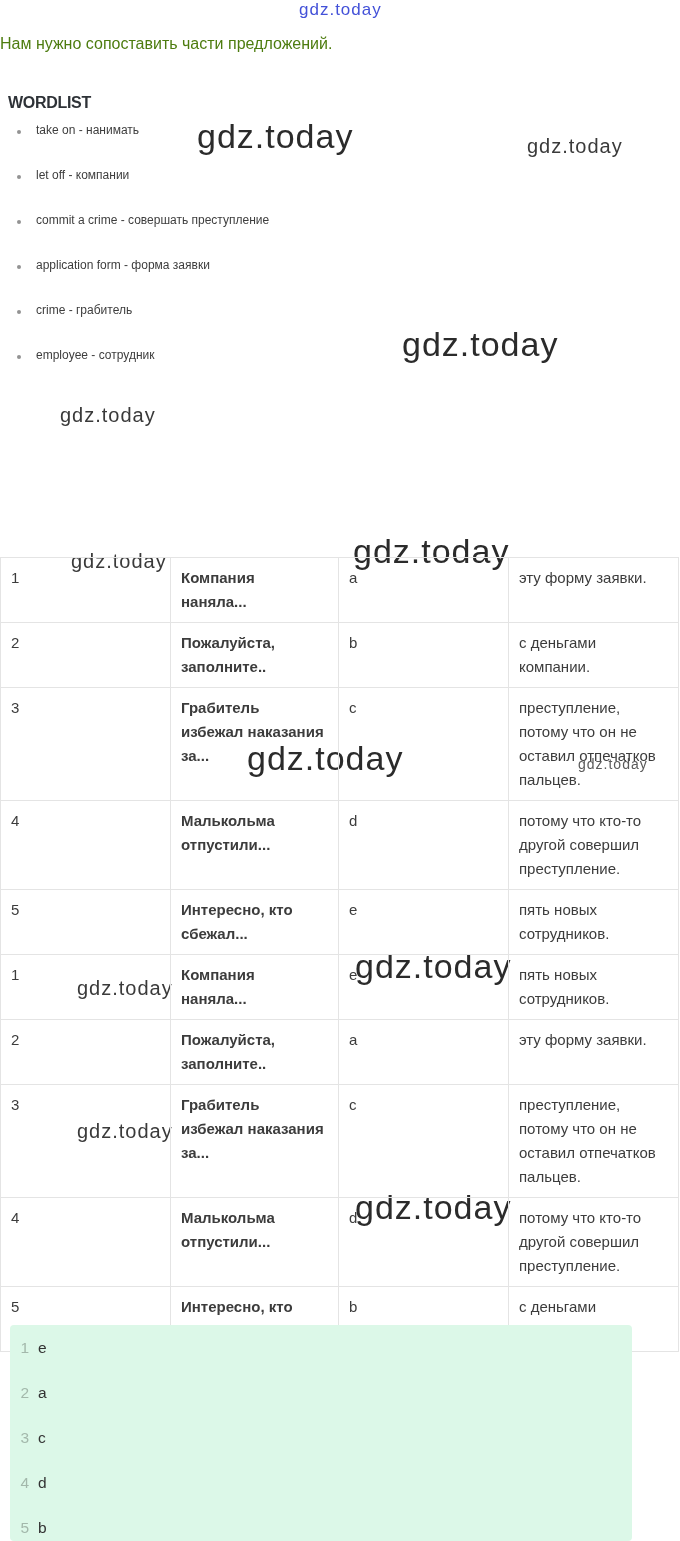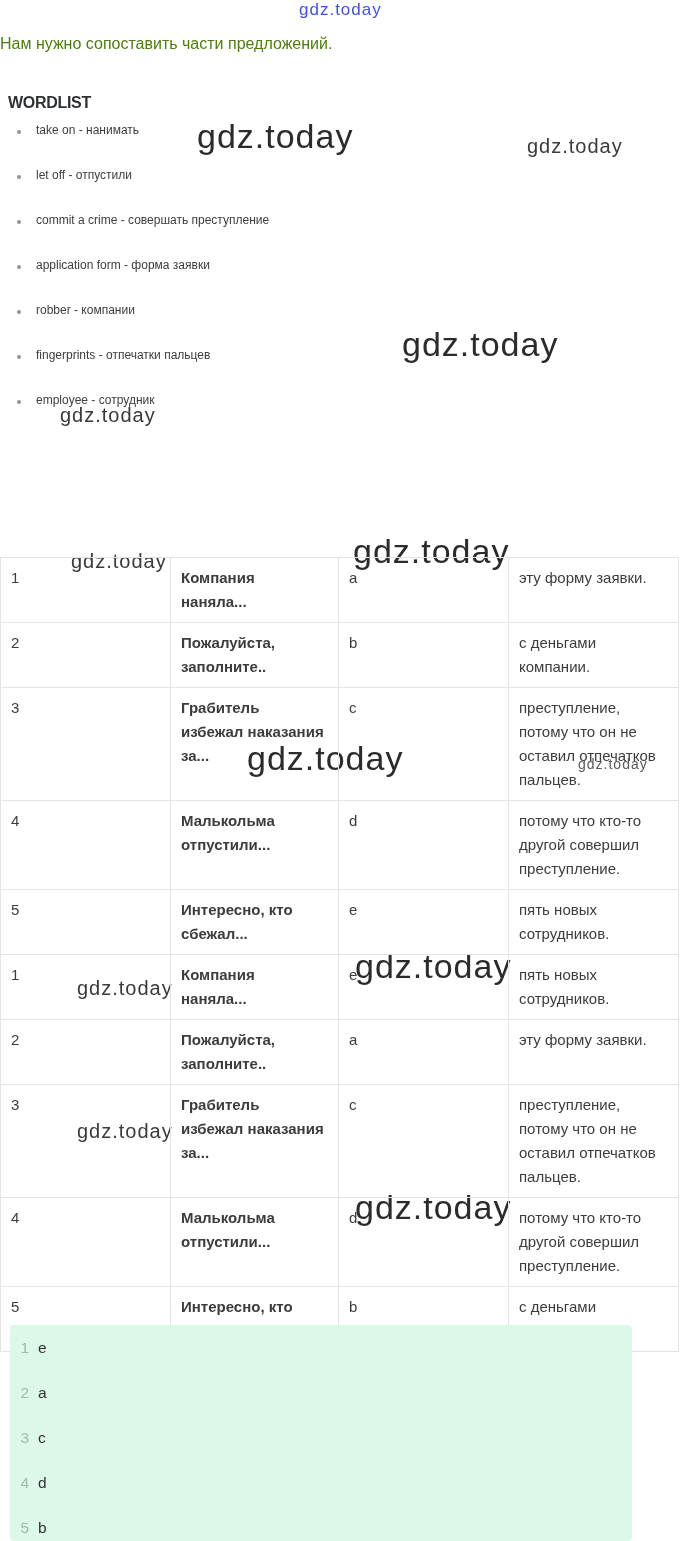--- a/index.html
+++ b/index.html
@@ -92,25 +92,24 @@
       <span class="watermark" style="left: 158px; top: 1396px; font-size: 30px; color: rgb(43, 43, 43); font-weight: 300;">gdz.today</span>
       <span class="watermark" style="left: 486px; top: 1396px; font-size: 30px; color: rgb(43, 43, 43); font-weight: 300;">gdz.today</span>
     </div>
 
   <p class="intro">Нам нужно сопоставить части предложений.</p>
 
   <h2 class="wordlist-title">WORDLIST</h2>
 
   <ul class="wordlist" id="wordlist">
       <li><span class="bullet"></span><span>take on - нанимать</span></li>
-      <li><span class="bullet"></span><span>let off - отпустили</span></li>
+      <li><span class="bullet"></span><span>let off - компании</span></li>
       <li><span class="bullet"></span><span>commit a crime - совершать преступление</span></li>
       <li><span class="bullet"></span><span>application form - форма заявки</span></li>
-      <li><span class="bullet"></span><span>robber - компании</span></li>
-      <li><span class="bullet"></span><span>fingerprints - отпечатки пальцев</span></li>
+      <li><span class="bullet"></span><span>crime - грабитель</span></li>
       <li><span class="bullet"></span><span>employee - сотрудник</span></li>
     </ul>
 
   <table class="match-table">
     <colgroup>
       <col style="width:170px">
         <col style="width:168px">
         <col style="width:170px">
         <col style="width:170px">
     </colgroup>

